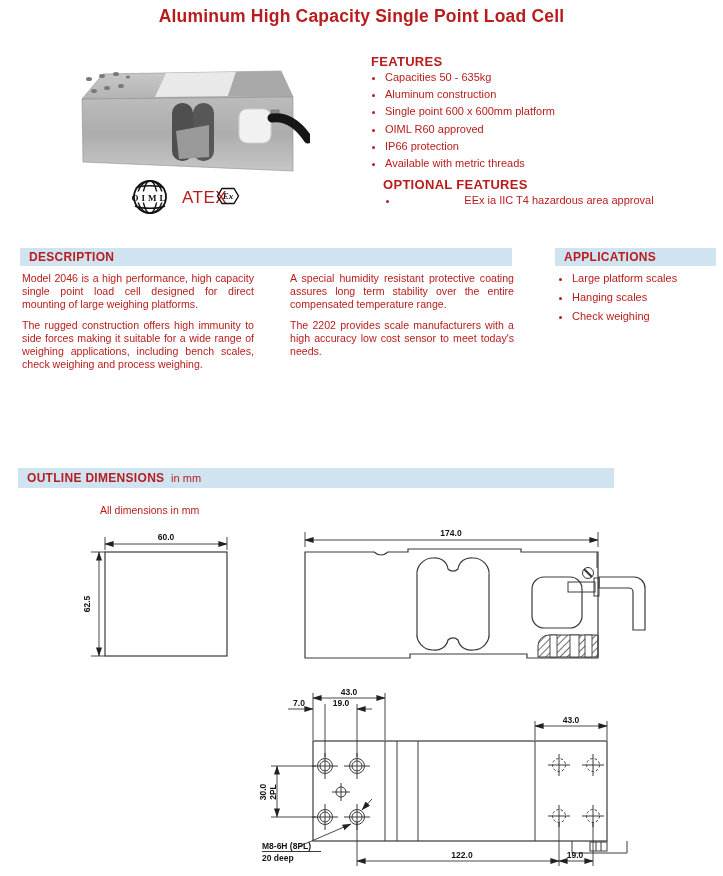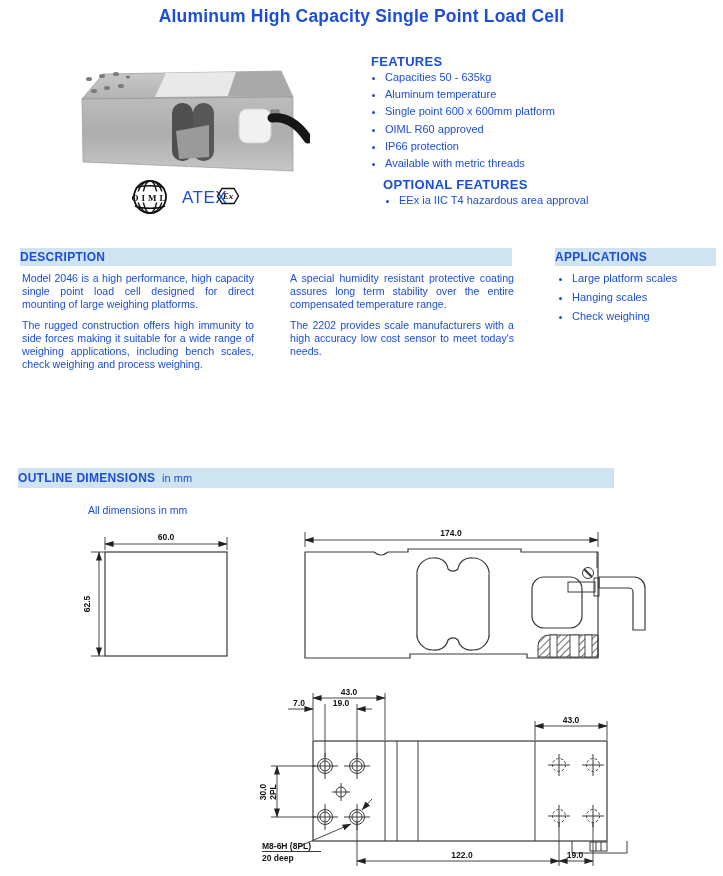--- a/index.html
+++ b/index.html
@@ -1,25 +1,25 @@
 <!DOCTYPE html>
 <html><head>
 <meta charset="utf-8">
 <style>
   html,body{margin:0;padding:0;background:#ffffff;}
   #page{
     position:relative;width:723px;height:876px;background:#fff;overflow:hidden;
-    font-family:"Liberation Sans","DejaVu Sans",sans-serif;color:#1d4ed8;
+    font-family:"Liberation Sans","DejaVu Sans",sans-serif;color:#b91c1c;
   }
   .abs{position:absolute;}
   #title{top:6px;left:0;width:723px;text-align:center;font-size:17.5px;font-weight:bold;letter-spacing:.2px;}
   .feat-head{font-size:13px;font-weight:bold;letter-spacing:.3px;}
   .bullets{margin:0;padding-left:14px;font-size:11px;}
   .bullets li{margin-bottom:5.2px;line-height:12px;}
-  .bar{background:#cfe3f1;height:18px;line-height:18px;font-size:12px;font-weight:bold;box-sizing:border-box;letter-spacing:.3px;}
+  .bar{background:#cfe3f1;height:18px;line-height:18px;font-size:12px;font-weight:bold;padding-left:9px;box-sizing:border-box;letter-spacing:.3px;}
   .bar .suffix{font-weight:normal;font-size:11px;letter-spacing:0;}
   .bodytext{font-size:10.6px;line-height:13.2px;text-align:justify;}
   .bodytext p{margin:0 0 7px 0;}
   #note{font-size:10.5px;}
   svg text.dim{font-family:"Liberation Sans","DejaVu Sans",sans-serif;font-size:8.5px;font-weight:bold;fill:#111;}
   svg text.dim.start{text-anchor:start;}
   svg text.mid{text-anchor:middle;}
   svg .oln{fill:none;stroke:#3a3a3a;stroke-width:1.2;}
   svg .thin{fill:none;stroke:#3a3a3a;stroke-width:1;}
   svg .dimln{fill:none;stroke:#333;stroke-width:0.9;}
@@ -81,28 +81,28 @@
 
   <span class="abs" id="atex-label" style="left:182px;top:188px;">ATEX</span>
   <svg class="abs" style="left:215px;top:186px;" width="26" height="20" viewBox="0 0 26 20">
     <polygon points="2.5,10 7,2.5 19,2.5 23.5,10 19,17.5 7,17.5" fill="none" stroke="#111" stroke-width="1.4"></polygon>
     <text x="13" y="13.2" text-anchor="middle" style="font:italic bold 9px 'Liberation Serif',serif;fill:#111">Ex</text>
   </svg>
 
   <div class="abs feat-head" style="left:371px;top:54px;">FEATURES</div>
   <ul class="abs bullets" style="left:371px;top:71px;width:320px;">
     <li>Capacities 50 - 635kg</li>
-    <li>Aluminum temperature</li>
+    <li>Aluminum construction</li>
     <li>Single point 600 x 600mm platform</li>
     <li>OIML R60 approved</li>
     <li>IP66 protection</li>
     <li>Available with metric threads</li>
   </ul>
   <div class="abs feat-head" style="left:383px;top:177px;">OPTIONAL FEATURES</div>
-  <ul class="abs bullets" style="left:385px;top:194px;width:320px;">
+  <ul class="abs bullets" style="left:385px;top:194px;width:320px;text-align:center;">
     <li>EEx ia IIC T4 hazardous area approval</li>
   </ul>
 
   <div class="abs bar" style="left:20px;top:248px;width:492px;">DESCRIPTION</div>
   <div class="abs bodytext" style="left:22px;top:272px;width:232px;">
     <p>Model 2046 is a high performance, high capacity single point load cell designed for direct mounting of large weighing platforms.</p>
     <p>The rugged construction offers high immunity to side forces making it suitable for a wide range of weighing applications, including bench scales, check weighing and process weighing.</p>
   </div>
   <div class="abs bodytext" style="left:290px;top:272px;width:224px;">
     <p>A special humidity resistant protective coating assures long term stability over the entire compensated temperature range.</p>
@@ -113,21 +113,21 @@
   <ul class="abs bullets" style="left:558px;top:272px;width:155px;">
     <li style="margin-bottom:7px;">Large platform scales</li>
     <li style="margin-bottom:7px;">Hanging scales</li>
     <li>Check weighing</li>
   </ul>
 
   <div class="abs bar" style="left:18px;top:468px;width:596px;height:20px;line-height:20px;">
     <span>OUTLINE DIMENSIONS</span>
     <span class="suffix">&nbsp;<span>in mm</span></span>
   </div>
-  <div id="note" class="abs" style="left:88px;top:504px;">All dimensions in mm</div>
+  <div id="note" class="abs" style="left:100px;top:504px;">All dimensions in mm</div>
 
   <svg class="abs" style="left:0;top:520px;" width="723" height="356" viewBox="0 520 723 356">
     <defs>
       <marker id="arr" markerUnits="userSpaceOnUse" markerWidth="9" markerHeight="7" refX="8.6" refY="3" orient="auto-start-reverse">
         <path d="M0,0 L9,3 L0,6 Z" fill="#222"></path>
       </marker>
       <pattern id="hatch" patternUnits="userSpaceOnUse" width="5" height="5" patternTransform="rotate(45)">
         <line x1="0" y1="0" x2="0" y2="5" stroke="#333" stroke-width="1.4"></line>
       </pattern>
     </defs>

